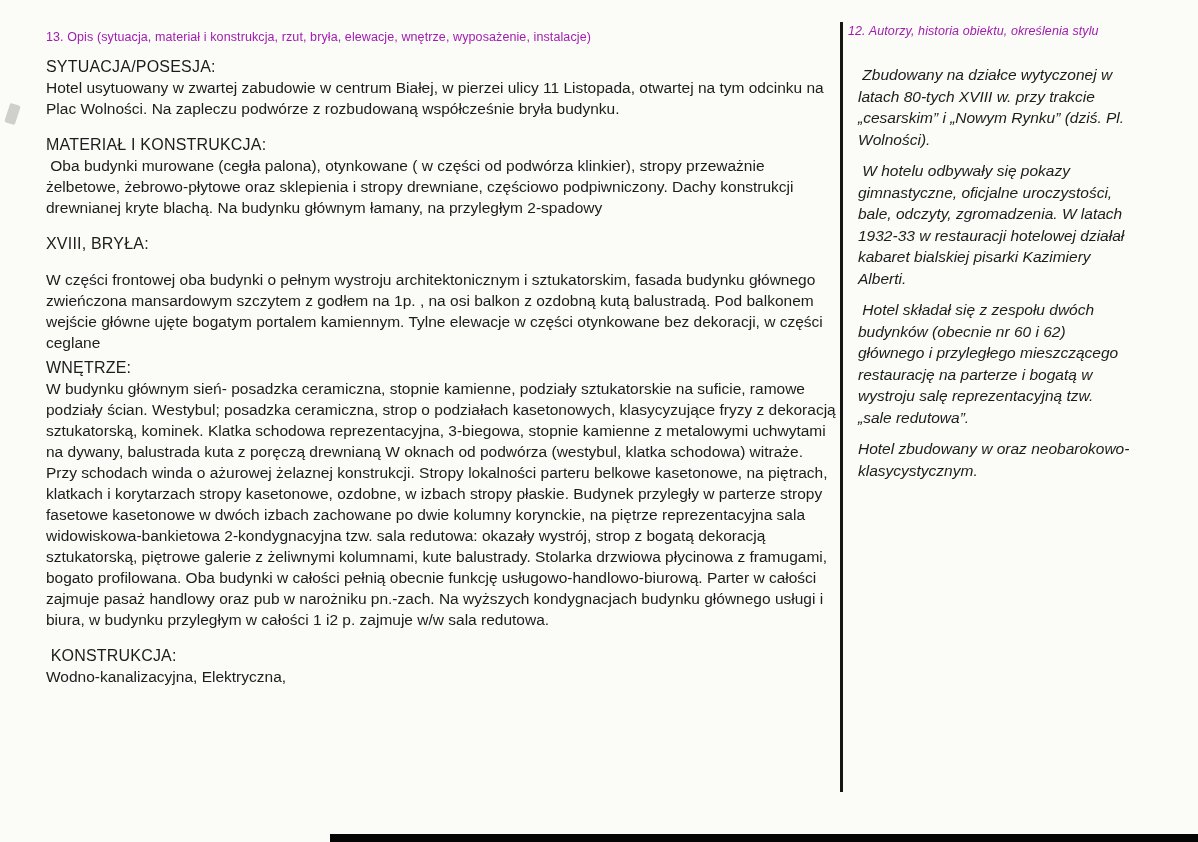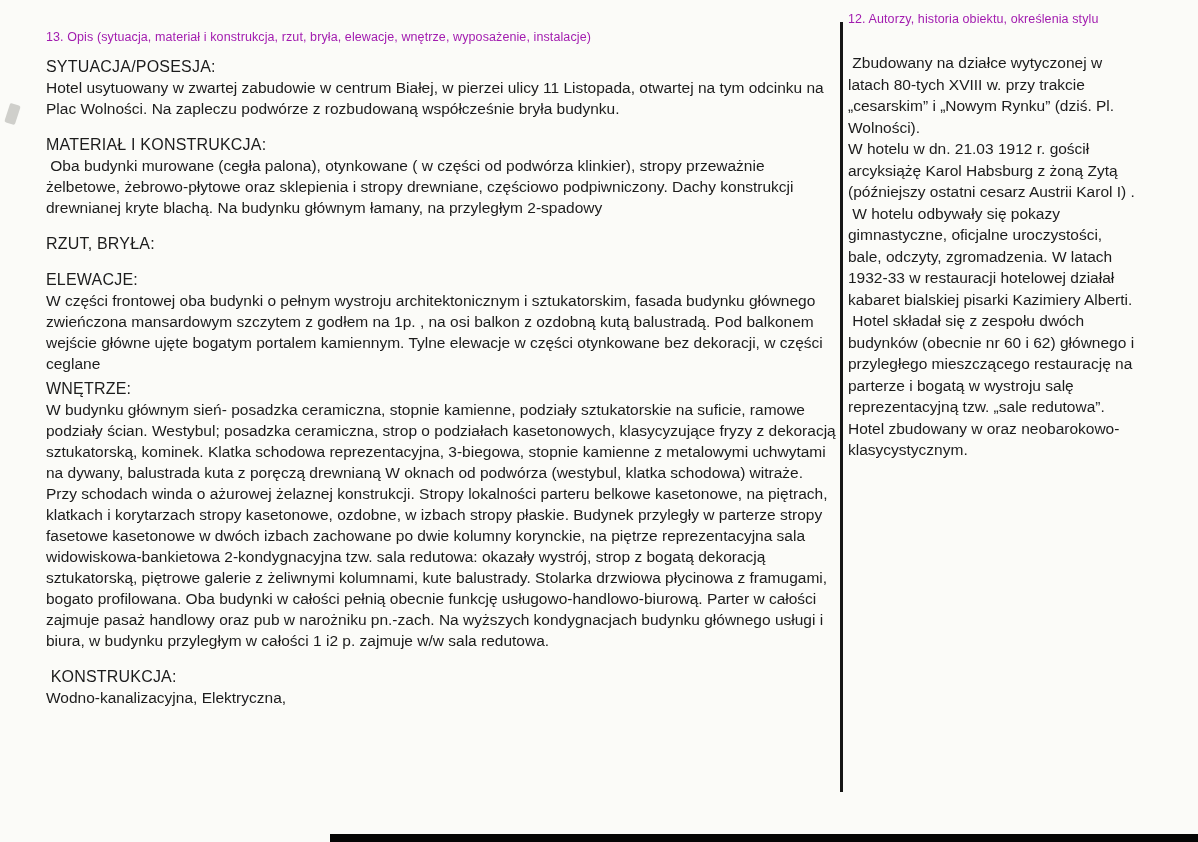--- a/index.html
+++ b/index.html
@@ -57,28 +57,29 @@
     left: 840px;
     top: 22px;
     width: 3px;
     height: 770px;
     background: #161616;
   }
   
   .col-right {
     position: absolute;
     left: 848px;
-    top: 12px;
+    top: 24px;
     width: 292px;
+    font-style: italic;
   }
   .col-right .col-header {
     margin-bottom: 26px;
   }
   .col-right p {
-    margin: 0;
+    margin: 10px;
     font-size: 15.5px;
     line-height: 21.5px;
     white-space: pre-wrap;
   }
   
   .bottom-bar {
     position: absolute;
     left: 330px;
     bottom: 0;
     width: 868px;
@@ -111,45 +112,43 @@
       <div class="heading">SYTUACJA/POSESJA:</div>
       <div class="body">Hotel usytuowany w zwartej zabudowie w centrum Białej, w pierzei ulicy 11 Listopada, otwartej na tym odcinku na Plac Wolności. Na zapleczu podwórze z rozbudowaną współcześnie bryła budynku.</div>
     </div>
 
     <div class="section">
       <div class="heading">MATERIAŁ I KONSTRUKCJA:</div>
       <div class="body"> Oba budynki murowane (cegła palona), otynkowane ( w części od podwórza klinkier), stropy przeważnie żelbetowe, żebrowo-płytowe oraz sklepienia i stropy drewniane, częściowo podpiwniczony. Dachy konstrukcji drewnianej kryte blachą. Na budynku głównym łamany, na przyległym 2-spadowy</div>
     </div>
 
     <div class="section">
-      <div class="heading">RZUT, BRYŁA:</div>
+      <div class="heading">XVIII, BRYŁA:</div>
     </div>
 
     <div class="section">
-      <div class="heading">ELEWACJE:</div>
       <div class="body">W części frontowej oba budynki o pełnym wystroju architektonicznym i sztukatorskim, fasada budynku głównego zwieńczona mansardowym szczytem z godłem na 1p. , na osi balkon z ozdobną kutą balustradą. Pod balkonem wejście główne ujęte bogatym portalem kamiennym. Tylne elewacje w części otynkowane bez dekoracji, w części ceglane</div>
     </div>
 
     <div class="section flush">
       <div class="heading">WNĘTRZE:</div>
       <div class="body">W budynku głównym sień- posadzka ceramiczna, stopnie kamienne, podziały sztukatorskie na suficie, ramowe podziały ścian. Westybul; posadzka ceramiczna, strop o podziałach kasetonowych, klasycyzujące fryzy z dekoracją sztukatorską, kominek. Klatka schodowa reprezentacyjna, 3-biegowa, stopnie kamienne z metalowymi uchwytami na dywany, balustrada kuta z poręczą drewnianą W oknach od podwórza (westybul, klatka schodowa) witraże. Przy schodach winda o ażurowej żelaznej konstrukcji. Stropy lokalności parteru belkowe kasetonowe, na piętrach, klatkach i korytarzach stropy kasetonowe, ozdobne, w izbach stropy płaskie. Budynek przyległy w parterze stropy fasetowe kasetonowe w dwóch izbach zachowane po dwie kolumny korynckie, na piętrze reprezentacyjna sala widowiskowa-bankietowa 2-kondygnacyjna tzw. sala redutowa: okazały wystrój, strop z bogatą dekoracją sztukatorską, piętrowe galerie z żeliwnymi kolumnami, kute balustrady. Stolarka drzwiowa płycinowa z framugami, bogato profilowana. Oba budynki w całości pełnią obecnie funkcję usługowo-handlowo-biurową. Parter w całości zajmuje pasaż handlowy oraz pub w narożniku pn.-zach. Na wyższych kondygnacjach budynku głównego usługi i biura, w budynku przyległym w całości 1 i2 p. zajmuje w/w sala redutowa.</div>
     </div>
 
     <div class="section">
       <div class="heading"> KONSTRUKCJA:</div>
       <div class="body">Wodno-kanalizacyjna, Elektryczna,</div>
     </div>
   </div>
 
   <div class="divider"></div>
 
   <div class="col-right">
     <div class="col-header">12. Autorzy, historia obiektu, określenia stylu</div>
     <p> Zbudowany na działce wytyczonej w latach 80-tych XVIII w. przy trakcie „cesarskim” i „Nowym Rynku” (dziś. Pl. Wolności).</p>
-    <p>W hotelu w dn. 21.03 1912 r. gościł arcyksiążę Karol Habsburg z żoną Zytą (późniejszy ostatni cesarz Austrii Karol I) .</p>
     <p> W hotelu odbywały się pokazy gimnastyczne, oficjalne uroczystości, bale, odczyty, zgromadzenia. W latach 1932-33 w restauracji hotelowej działał kabaret bialskiej pisarki Kazimiery Alberti.</p>
     <p> Hotel składał się z zespołu dwóch budynków (obecnie nr 60 i 62) głównego i przyległego mieszczącego restaurację na parterze i bogatą w wystroju salę reprezentacyjną tzw. „sale redutowa”.</p>
     <p>Hotel zbudowany w oraz neobarokowo-klasycystycznym.</p>
   </div>
 
   <div class="bottom-bar"></div>
 
 </div>
 
 </body></html>

